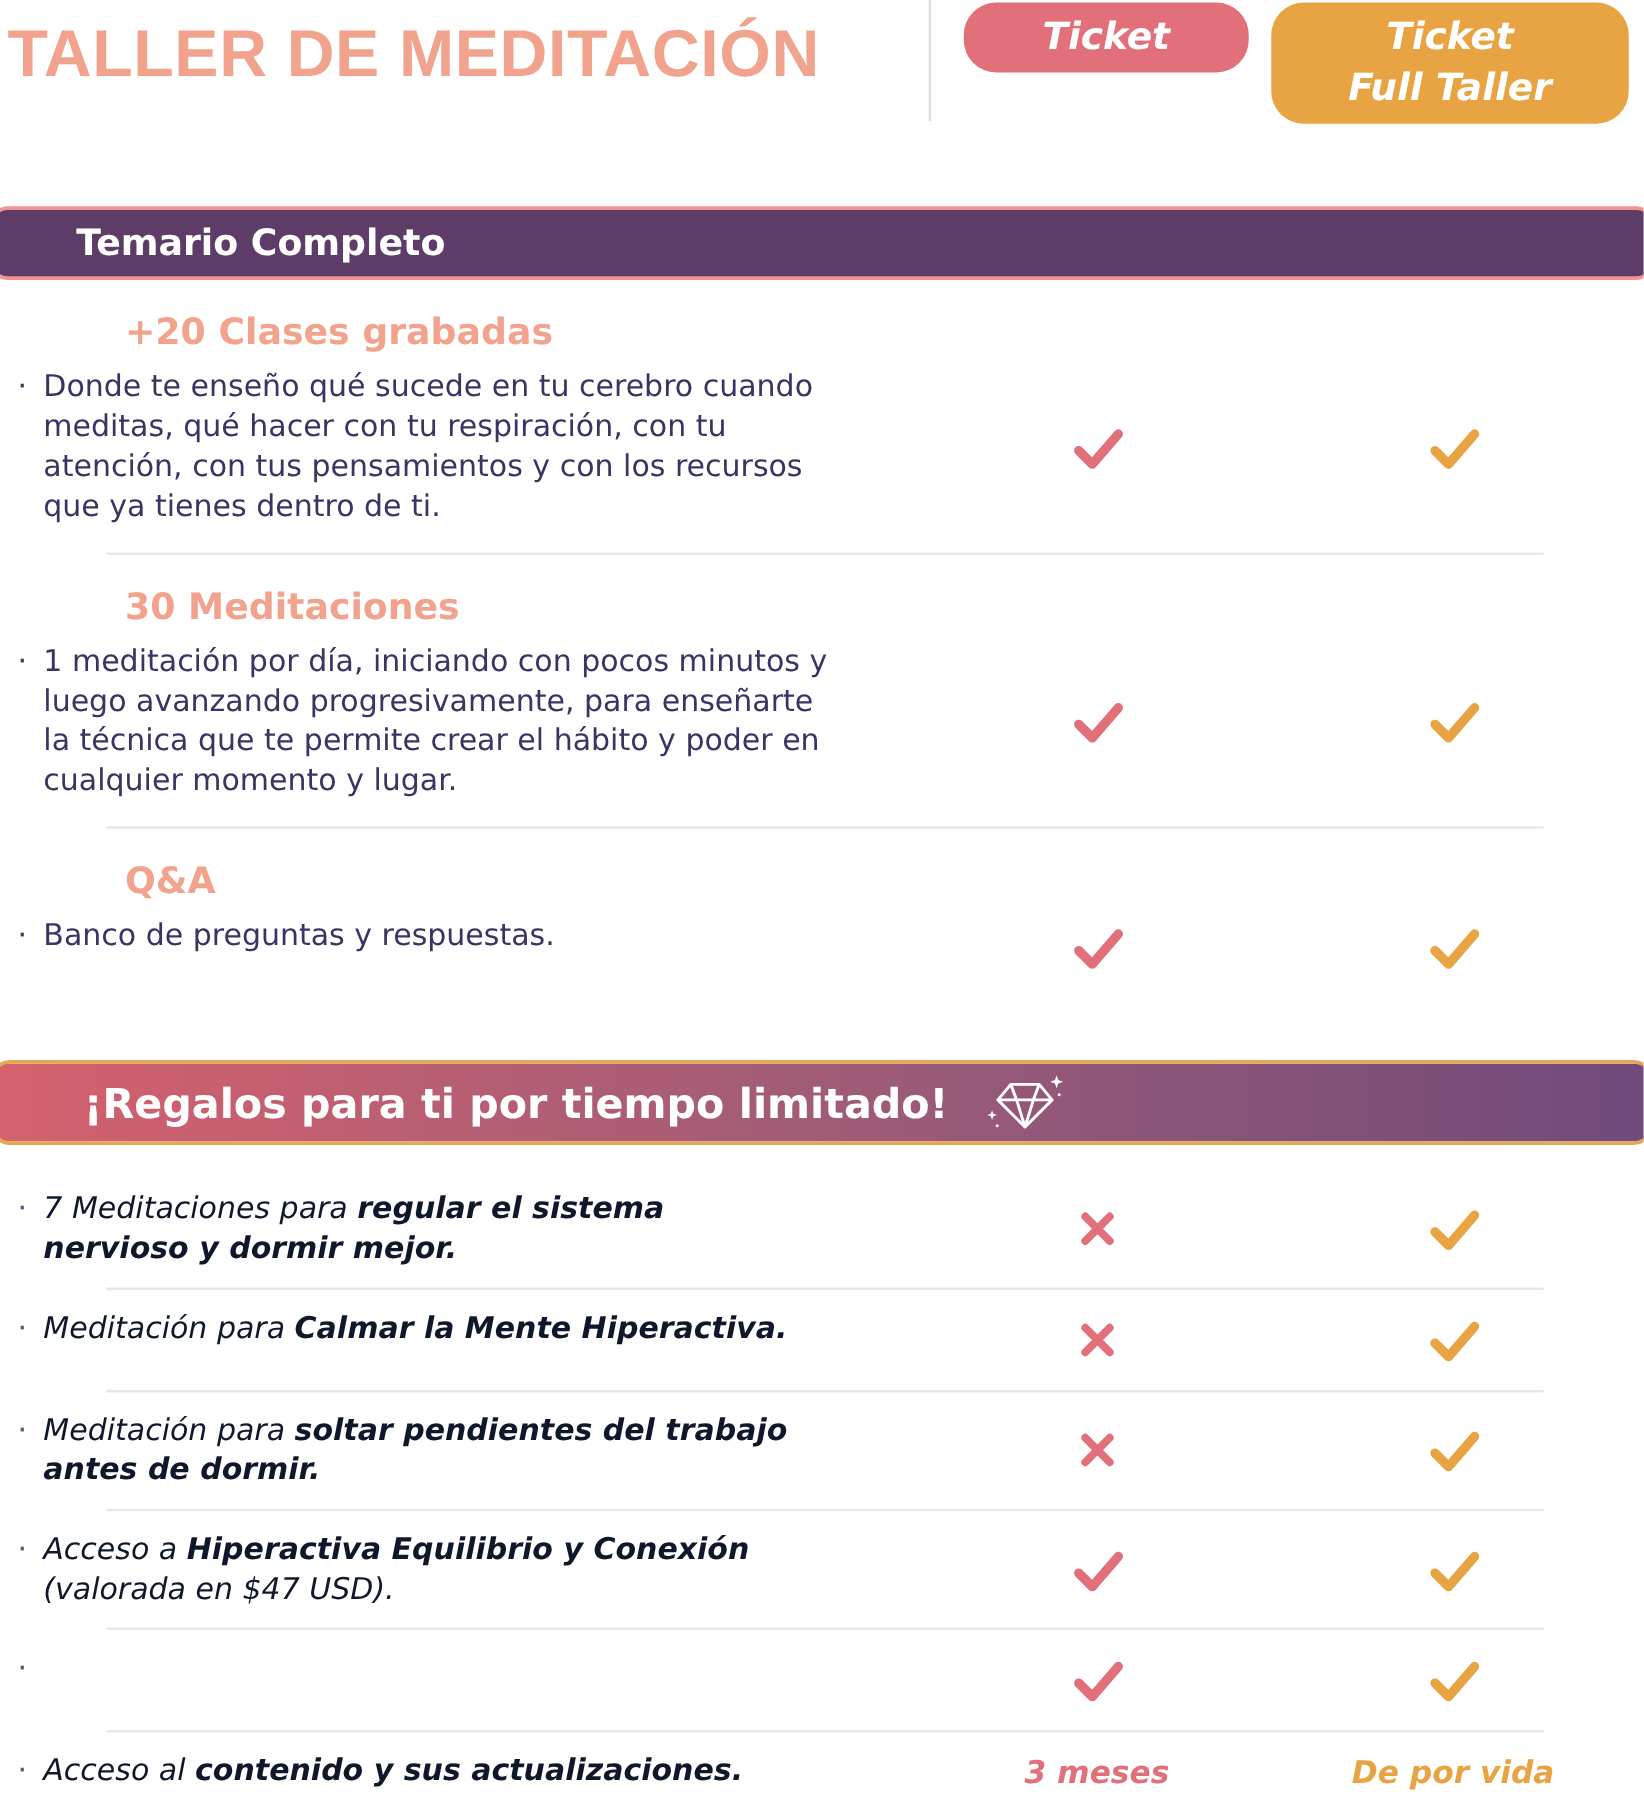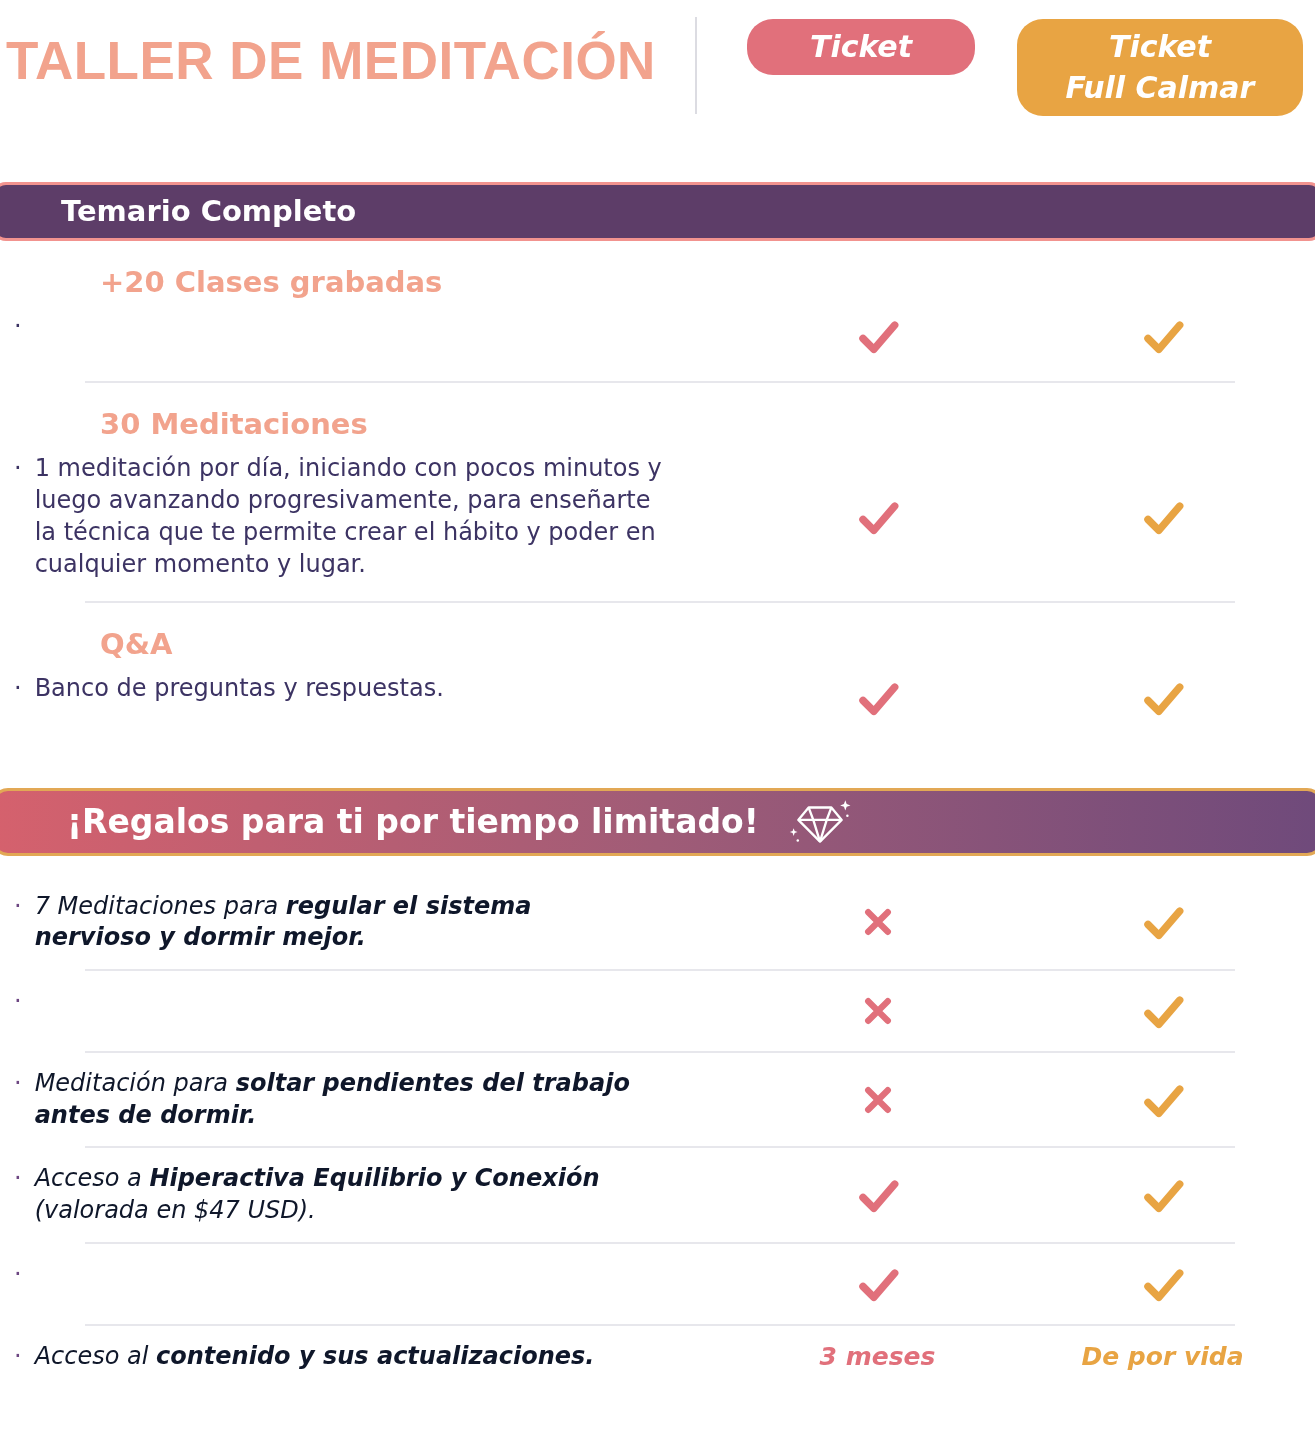--- a/index.html
+++ b/index.html
@@ -1,21 +1,21 @@
 <!DOCTYPE html>
 <html><head>
 <meta charset="utf-8">
 <style>
   html,body { margin:0; padding:0; background:#ffffff; }
   .page {
     position:relative; width:1315px; height:1440px; overflow:hidden;
     background:#ffffff; font-family:"DejaVu Sans", sans-serif;
   }
   
-  .header { display:flex; align-items:flex-start; padding-top:17px; height:112px;gap:24px; }
+  .header { display:flex; align-items:flex-start; padding-top:0; height:112px; }
   .title {
     flex:1; margin:16px 0 0 6px; font-family:"Liberation Sans", sans-serif;
     font-size:53px; font-weight:800; letter-spacing:0.5px; color:#F2A38D; line-height:1.05;
   }
   .header-divider { width:2px; height:97px; background:#DCDCE2; margin:0 26px 0 0; }
   .badge {
     border-radius:26px; color:#fff; font-style:italic; font-weight:bold;
     font-size:30px; line-height:1.37; text-align:center; padding:7px 0 8px 0; margin-top:2px;
   }
   .badge.general { width:228px; background:#E1707B; margin-right:18px; }
@@ -60,31 +60,32 @@
 <div class="page">
 
   <div class="header">
     <div class="title" style="color: rgb(242, 163, 141);">TALLER DE MEDITACIÓN</div>
     <div class="header-divider"></div>
     <div class="badge general" style="background: rgb(225, 112, 123);">
       <div>Ticket</div>
     </div>
     <div class="badge full" style="background: rgb(232, 164, 67);">
       <div>Ticket</div>
-      <div>Full Calmar</div>
+      <div>Full Taller</div>
     </div>
   </div>
 
   <div class="banner1">Temario Completo</div>
 
   <div class="t-section">
   <div class="t-row">
     <h3 class="sec-heading">+20 Clases grabadas</h3>
     <div class="bullet">
       <span class="dot">·</span>
+      <p class="b-text">Donde te enseño qué sucede en tu cerebro cuando meditas, qué hacer con tu respiración, con tu atención, con tus pensamientos y con los recursos que ya tienes dentro de ti.</p>
     </div>
     <div class="cell ">
       <svg class="check-svg" viewBox="0 0 60 60">
         <path d="M12 33 L25 46 L50 17" fill="none" stroke="#E1707B" stroke-width="9" stroke-linecap="round" stroke-linejoin="round"></path>
           </svg>
         </div>
     <div class="cell cfull">
       <svg class="check-svg" viewBox="0 0 60 60">
         <path d="M12 33 L25 46 L50 17" fill="none" stroke="#E8A443" stroke-width="9" stroke-linecap="round" stroke-linejoin="round"></path>
           </svg>
@@ -158,20 +159,21 @@
     <div class="cell cfull">
       <svg class="check-svg" viewBox="0 0 60 60">
         <path d="M12 33 L25 46 L50 17" fill="none" stroke="#E8A443" stroke-width="9" stroke-linecap="round" stroke-linejoin="round"></path>
           </svg>
         </div>
   </div>
       <div class="divider"></div>
   <div class="g-row">
     <div class="bullet">
       <span class="dot">·</span>
+      <p class="g-text">Meditación para <span class="g-b">Calmar la Mente Hiperactiva.</span></p>
     </div>
     <div class="cell ">
       <svg class="x-svg" viewBox="0 0 60 60">
         <path d="M16 16 L44 44 M44 16 L16 44" fill="none" stroke="#E1707B" stroke-width="9" stroke-linecap="round"></path>
           </svg>
         </div>
     <div class="cell cfull">
       <svg class="check-svg" viewBox="0 0 60 60">
         <path d="M12 33 L25 46 L50 17" fill="none" stroke="#E8A443" stroke-width="9" stroke-linecap="round" stroke-linejoin="round"></path>
           </svg>

